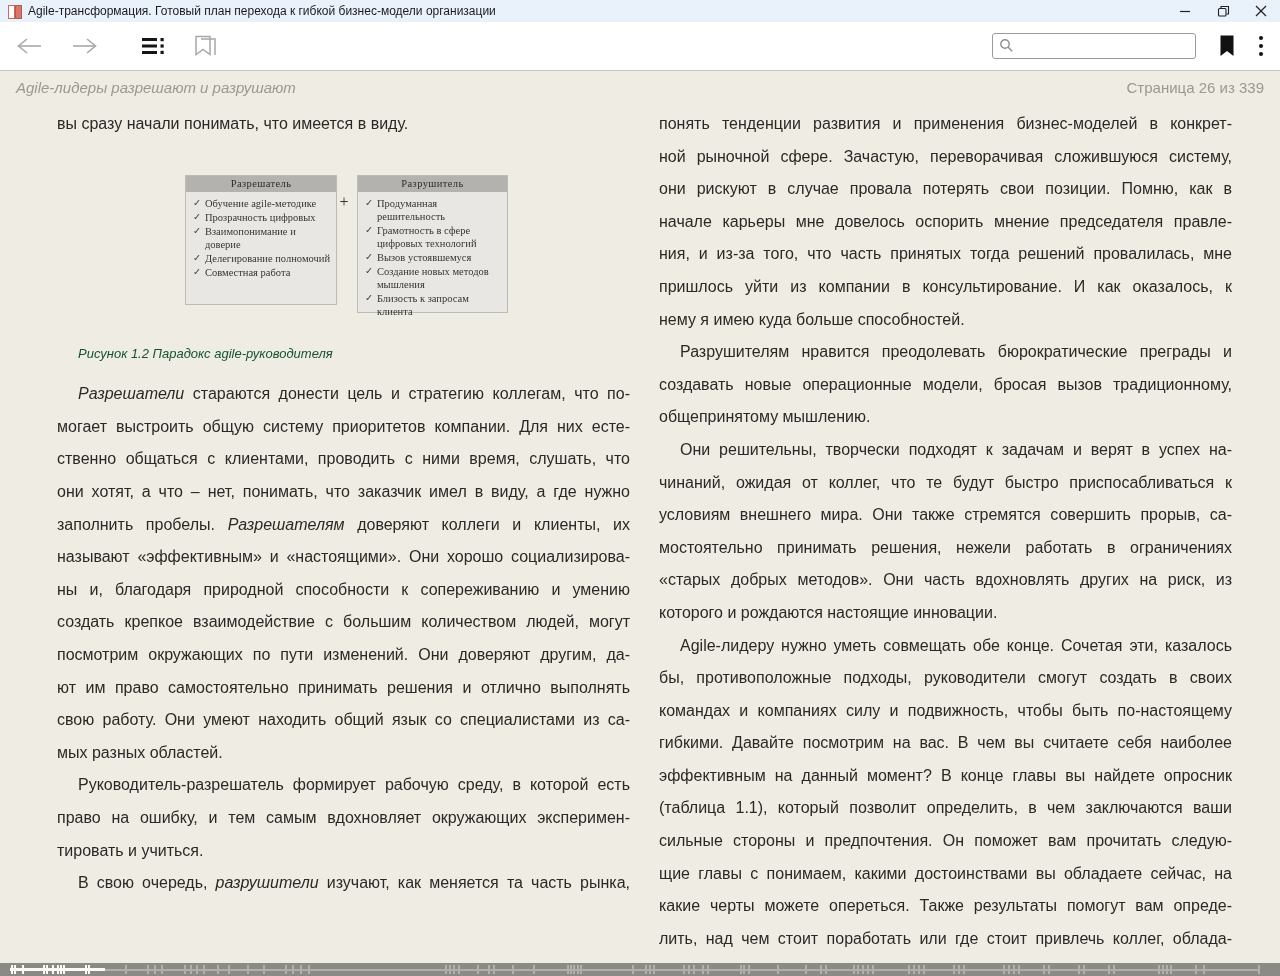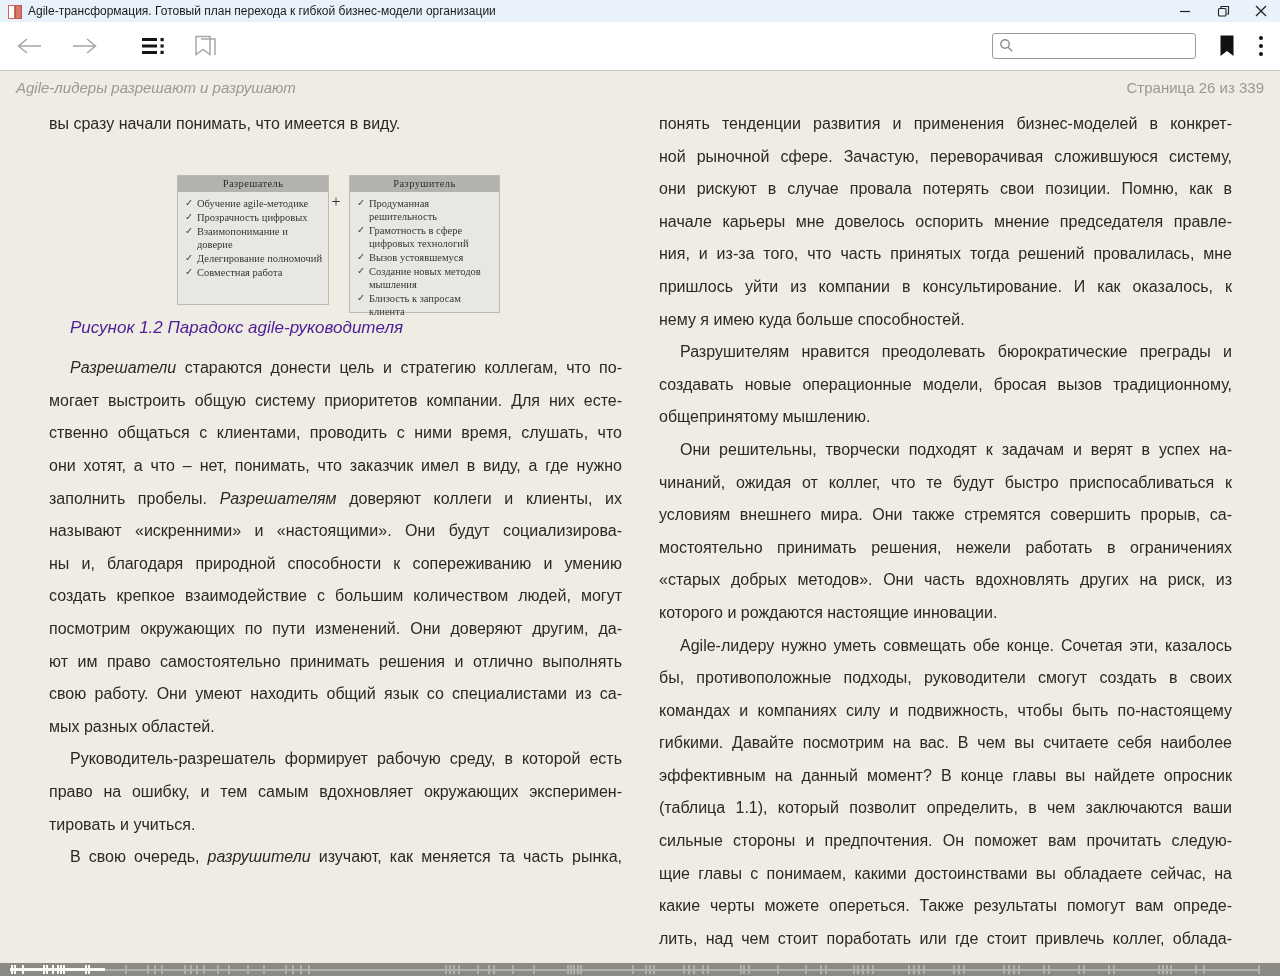--- a/index.html
+++ b/index.html
@@ -29,41 +29,41 @@
   .search-glyph{position:absolute;left:7px;top:5px;}
 
   
   .page-header{position:absolute;top:79px;left:16px;right:16px;display:flex;
                font-size:15px;color:#9b988f;}
   .chapter{flex:1;font-style:italic;}
   .page-info{text-align:right;}
 
   
   .col{position:absolute;top:108px;width:573px;font-size:16px;color:#2a2925;}
-  .col.left{left:49px;} .col.right{left:659px;}
+  .col.left{left:57px;} .col.right{left:659px;}
   .bl{height:32.6px;line-height:32.6px;overflow:hidden;text-align:justify;white-space:normal;}
   .bl.j{text-align-last:justify;}
   .bl.ind{text-indent:21px;}
   em{font-style:italic;}
 
   
   .figure{position:relative;height:137px;margin-top:34px;}
   .fig-box{position:absolute;top:0;background:#e8e7e3;border:1px solid #bcbbb6;
            font-family:"Liberation Serif",serif;font-size:10.5px;color:#373632;}
   .fig-box.b1{left:128px;width:150px;height:128px;}
   .fig-box.b2{left:300px;width:149px;height:136px;}
   .fig-hd{background:#b3b2ae;color:#2e2d2a;text-align:center;font-size:10.5px;
           padding:2px 0 3px;letter-spacing:.4px;}
   .fig-items{padding:5px 4px 0 7px;}
   .fig-item{display:flex;gap:4px;line-height:13px;margin-bottom:1px;}
   .fig-item .chk{flex:0 0 auto;font-size:9.5px;color:#47463f;}
   .fig-plus{position:absolute;left:280px;top:18px;width:14px;text-align:center;
             font-family:"Liberation Serif",serif;font-size:16px;color:#333;}
-  .fig-caption{margin-top:0;margin-bottom:0;height:32.6px;line-height:32.6px;
-               font-style:italic;font-size:17px;color:#4c1d95;text-indent:21px;}
+  .fig-caption{margin-top:26px;margin-bottom:0;height:32.6px;line-height:32.6px;
+               font-style:italic;font-size:13px;color:#14532d;text-indent:21px;}
   .para-block{margin-top:8px;}
 
   
   .progress{position:absolute;left:0;right:0;bottom:0;height:13px;background:#8b8a85;}
   .p-base{position:absolute;left:10px;width:1248px;top:6px;height:2px;background:#b2b0aa;}
   .p-done{position:absolute;left:10px;width:95px;top:5px;height:3px;background:#fbfaf7;z-index:2;}
   .tick{position:absolute;top:2px;height:9px;width:2px;background:#b2b0aa;z-index:1;}
   .tick.w{background:#fbfaf7;z-index:3;}
 </style>
 </head>
@@ -219,21 +219,21 @@
     </div>
 
     <div class="fig-caption">Рисунок 1.2 Парадокс agile-руководителя</div>
 
     <div class="para-block">
         <div class="bl ind j"><em>Разрешатели</em> стараются донести цель и стратегию коллегам, что по-</div>
         <div class="bl j">могает выстроить общую систему приоритетов компании. Для них есте-</div>
         <div class="bl j">ственно общаться с клиентами, проводить с ними время, слушать, что</div>
         <div class="bl j">они хотят, а что – нет, понимать, что заказчик имел в виду, а где нужно</div>
         <div class="bl j">заполнить пробелы. <em>Разрешателям</em> доверяют коллеги и клиенты, их</div>
-        <div class="bl j">называют «искренними» и «настоящими». Они будут социализирова-</div>
+        <div class="bl j">называют «эффективным» и «настоящими». Они хорошо социализирова-</div>
         <div class="bl j">ны и, благодаря природной способности к сопереживанию и умению</div>
         <div class="bl j">создать крепкое взаимодействие с большим количеством людей, могут</div>
         <div class="bl j">посмотрим окружающих по пути изменений. Они доверяют другим, да-</div>
         <div class="bl j">ют им право самостоятельно принимать решения и отлично выполнять</div>
         <div class="bl j">свою работу. Они умеют находить общий язык со специалистами из са-</div>
         <div class="bl">мых разных областей.</div>
         <div class="bl ind j">Руководитель-разрешатель формирует рабочую среду, в которой есть</div>
         <div class="bl j">право на ошибку, и тем самым вдохновляет окружающих эксперимен-</div>
         <div class="bl">тировать и учиться.</div>
         <div class="bl ind j">В свою очередь, <em>разрушители</em> изучают, как меняется та часть рынка,</div>

